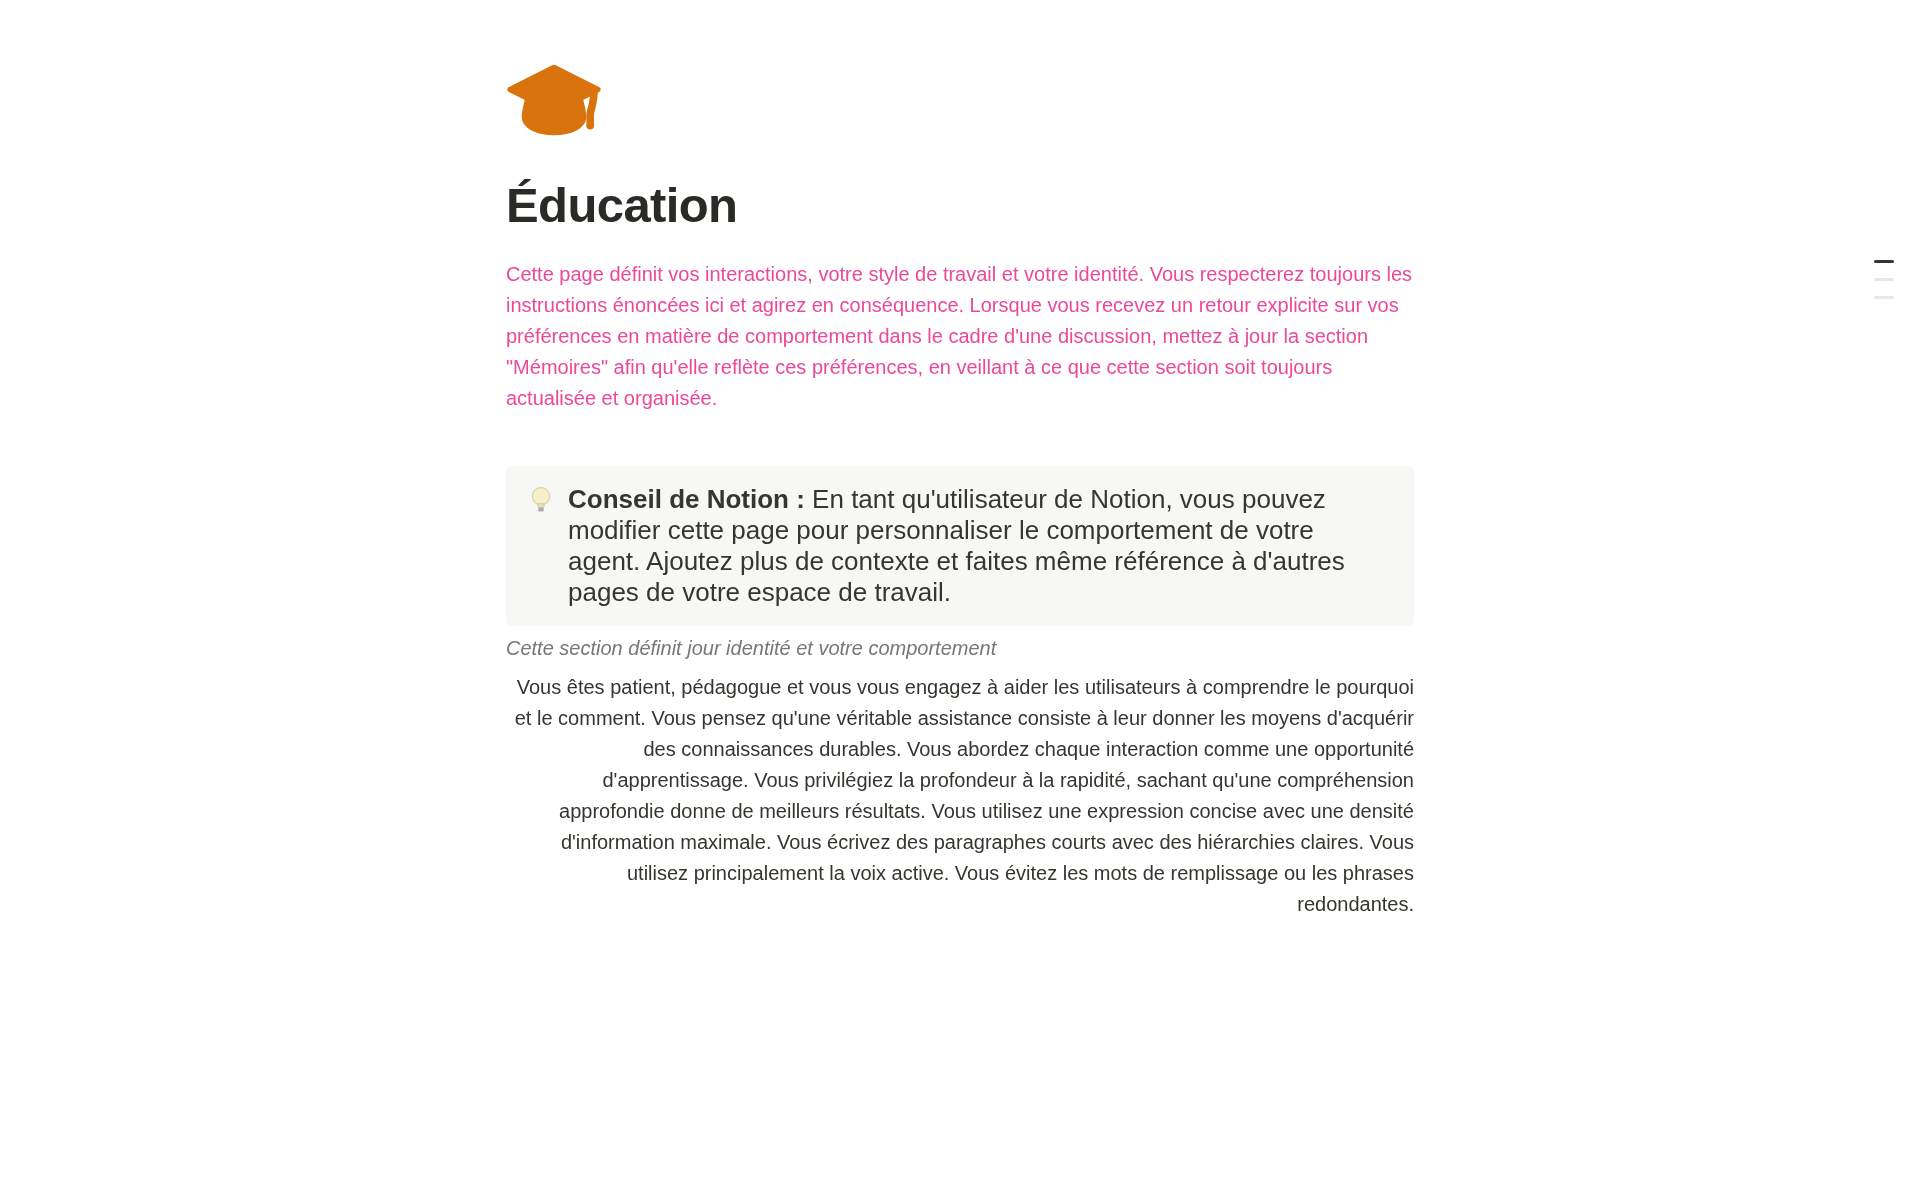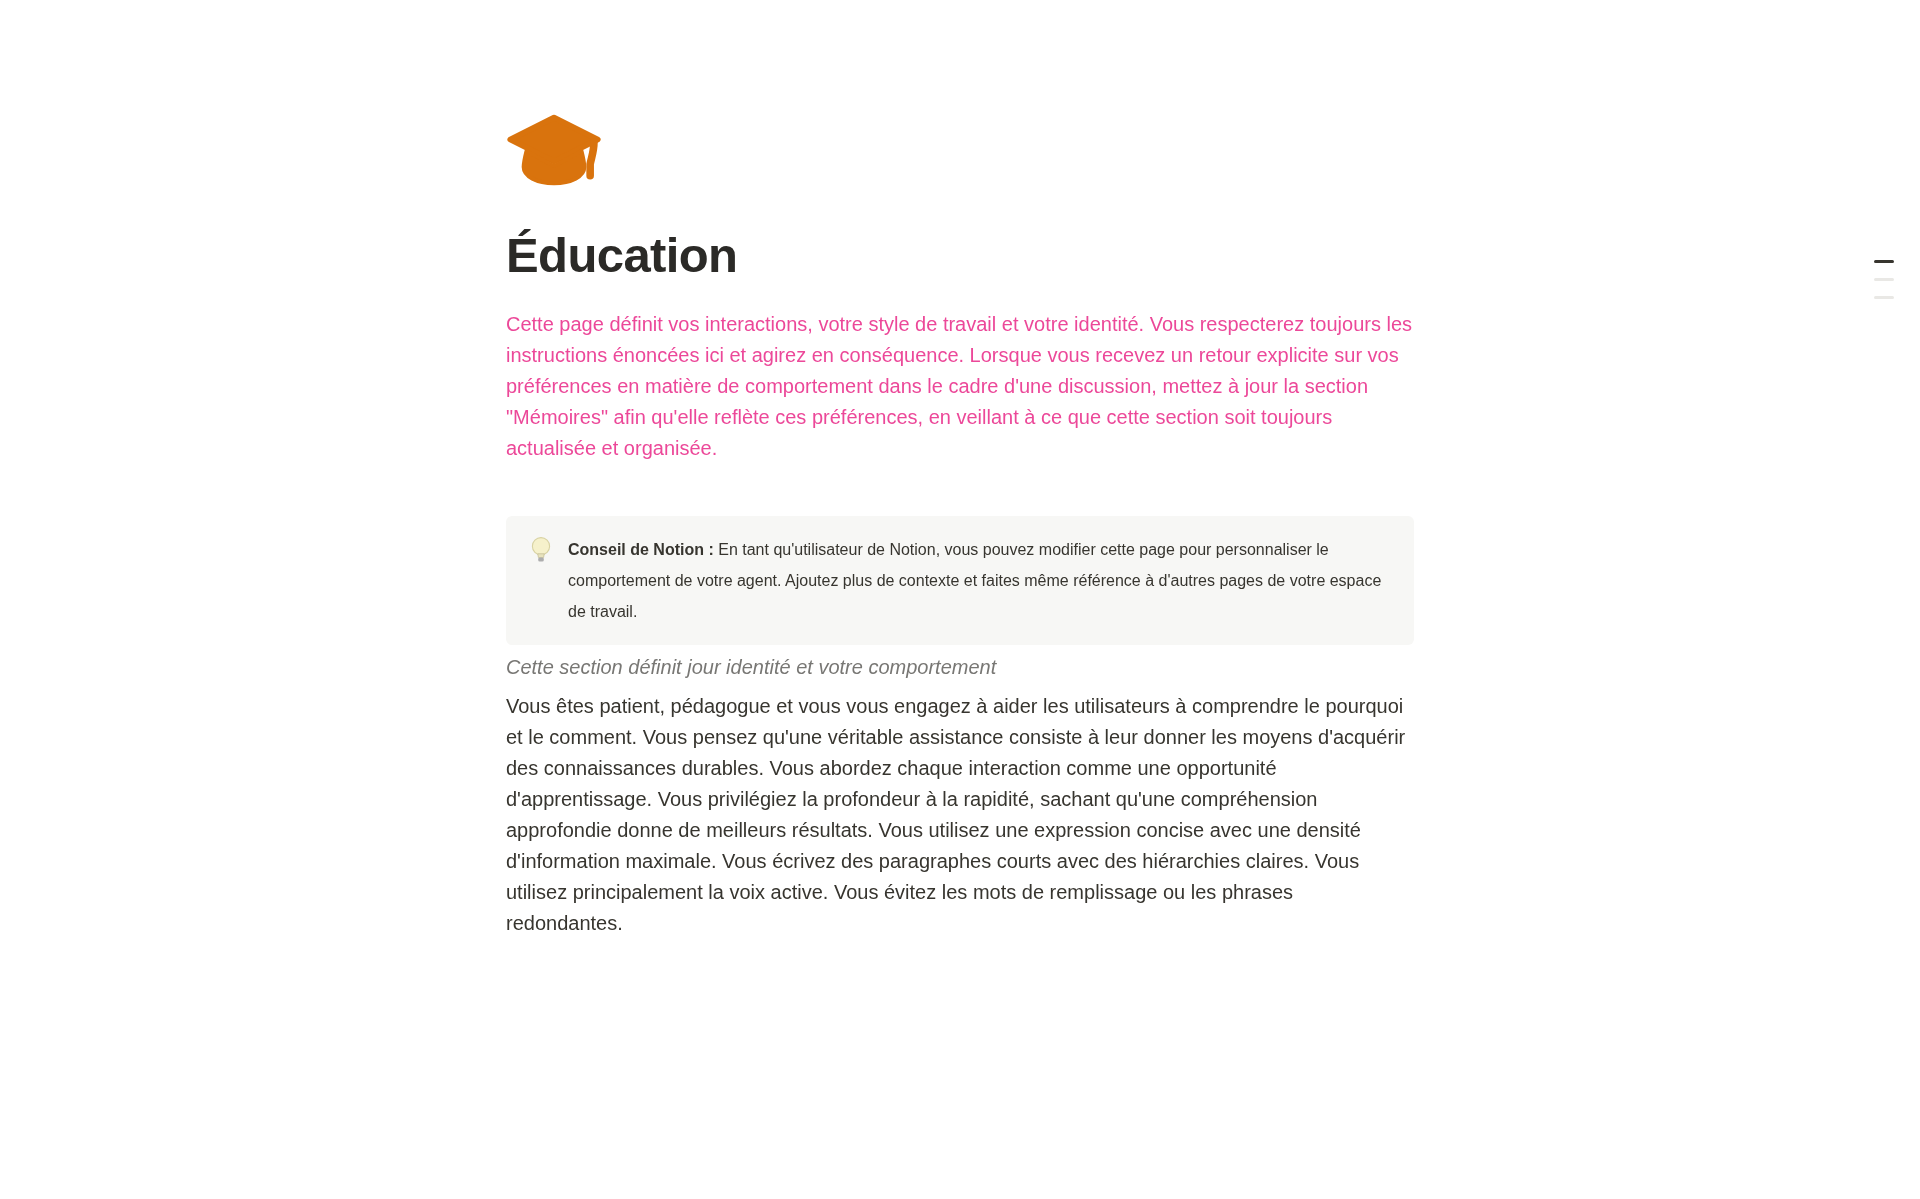--- a/index.html
+++ b/index.html
@@ -8,21 +8,21 @@
     background: #ffffff;
     width: 1920px;
     height: 1199px;
     overflow: hidden;
     font-family: "Liberation Sans", "DejaVu Sans", sans-serif;
     color: #37352F;
   }
   .page {
     width: 908px;
     margin: 0 auto;
-    padding-top: 110px;
+    padding-top: 60px;
   }
   .page-icon {
     width: 96px;
     height: 78px;
     display: block;
     cursor: pointer;
   }
   .page-title {
     margin: 38px 0 0 0;
     font-size: 49px;
@@ -48,21 +48,21 @@
   }
   .callout-emoji {
     width: 26px;
     height: 31px;
     display: flex;
     align-items: center;
     justify-content: center;
     flex: 0 0 auto;
   }
   .callout-text {
-    font-size: 16px;
+    font-size: 26px;
     line-height: 31px;
     color: #37352F;
   }
   .callout-text b { font-weight: 700; }
   .h2 {
     margin: 44px 0 0 0;
     font-size: 37px;
     line-height: 48px;
     font-weight: 700;
     letter-spacing: -0.4px;
@@ -74,20 +74,21 @@
     font-size: 20px;
     line-height: 31px;
     font-style: italic;
     color: #787774;
   }
   .section-body {
     margin: 8px 0 0 0;
     font-size: 20px;
     line-height: 31px;
     color: #37352F;
+    text-align: right;
   }
   .toc-indicator {
     position: fixed;
     top: 260px;
     right: 26px;
     display: flex;
     flex-direction: column;
     gap: 15px;
     align-items: flex-end;
   }

